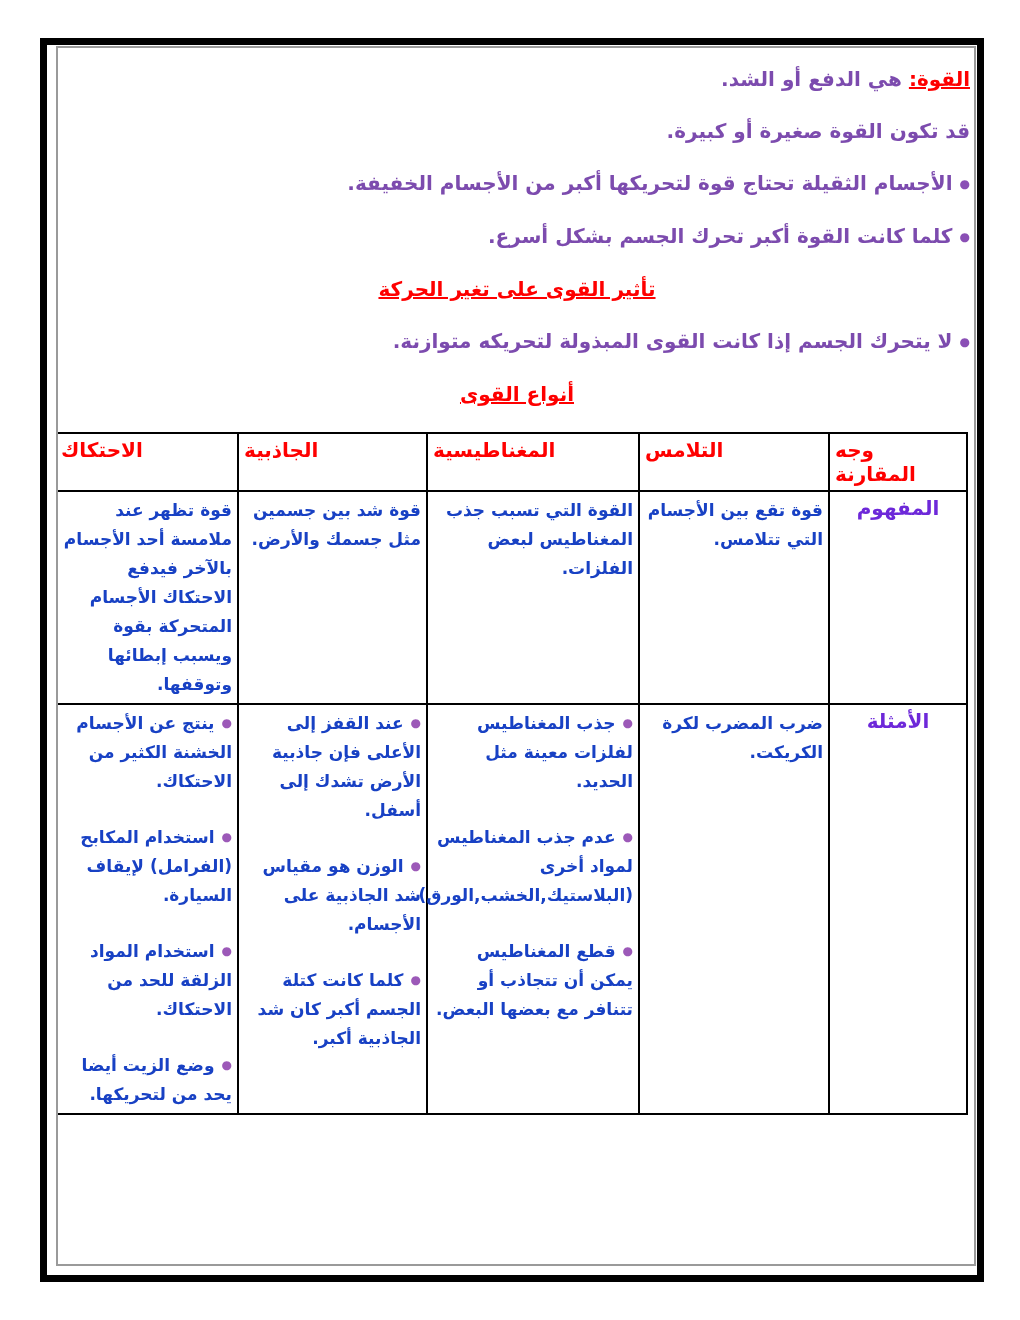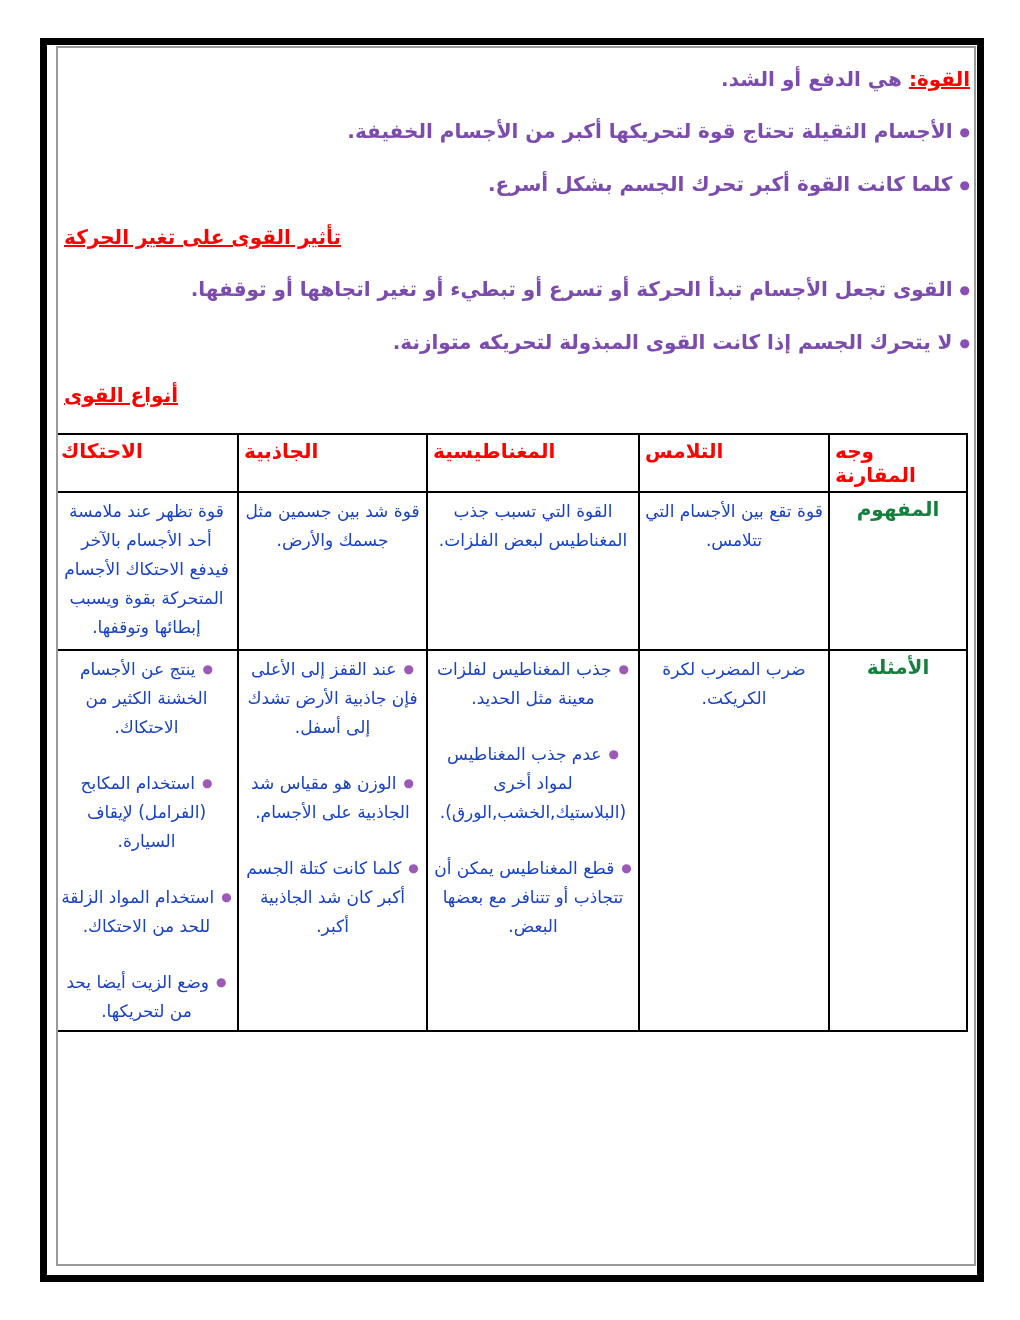--- a/index.html
+++ b/index.html
@@ -38,21 +38,21 @@
     color:#FE0000;
     text-decoration:underline;
   }
   .intro-heading{
     font-size:20px;
     font-weight:bold;
     line-height:28px;
     margin:0 0 24px 0;
     color:#FE0000;
     text-decoration:underline;
-    text-align:left;
+    text-align:center;
   }
   .dot{
     font-size:12px;
     vertical-align:2px;
     margin-inline-end:7px;
   }
   .intro-line .dot{color:#8A4FB5;}
   table.forces{
     border-collapse:collapse;
     width:912px;
@@ -67,31 +67,31 @@
   }
   th.col-head{
     color:#FE0000;
     font-size:20px;
     font-weight:bold;
     text-align:left;
     height:57px;
     padding-top:6px;
   }
   td.row-label{
-    color:#15803d;
+    color:#6d28d9;
     font-size:20px;
     font-weight:bold;
     text-align:center;
     padding-top:8px;
   }
   td.cell-blue{
     color:#1841C4;
     font-size:17px;
-    font-weight:normal;
-    text-align:center;
+    font-weight:bold;
+    text-align:right;
     line-height:29px;
     padding-top:8px;
   }
   tr.row-concept td{height:158px;}
   tr.row-examples td{height:380px;}
   .ex-item{margin:0 0 27px 0;}
   .ex-item:last-child{margin-bottom:0;}
   .ex-item .dot{color:#9C59B8;}
   col.c-compare{width:138px;}
   col.c-contact{width:190px;}
@@ -101,28 +101,28 @@
 </style>
 </head>
 <body>
 
 <div class="page-frame">
   <div class="inner-frame">
     <div class="content">
 
       <div class="intro-line"><span class="red-title">القوة:</span> <span>هي الدفع أو الشد.</span></div>
 
+      <div class="intro-line"><span>قد تكون القوة صغيرة أو كبيرة.</span></div>
 
       <div class="intro-line"><span class="dot">●</span><span>الأجسام الثقيلة تحتاج قوة لتحريكها أكبر من الأجسام الخفيفة.</span></div>
 
       <div class="intro-line"><span class="dot">●</span><span>كلما كانت القوة أكبر تحرك الجسم بشكل أسرع.</span></div>
 
       <div class="intro-heading">تأثير القوى على تغير الحركة</div>
 
-      <div class="intro-line"><span class="dot">●</span><span>القوى تجعل الأجسام تبدأ الحركة أو تسرع أو تبطيء أو تغير اتجاهها أو توقفها.</span></div>
 
       <div class="intro-line"><span class="dot">●</span><span>لا يتحرك الجسم إذا كانت القوى المبذولة لتحريكه متوازنة.</span></div>
 
       <div class="intro-heading">أنواع القوى</div>
 
       <table class="forces">
         <colgroup>
           <col class="c-compare">
             <col class="c-contact">
             <col class="c-magnet">

